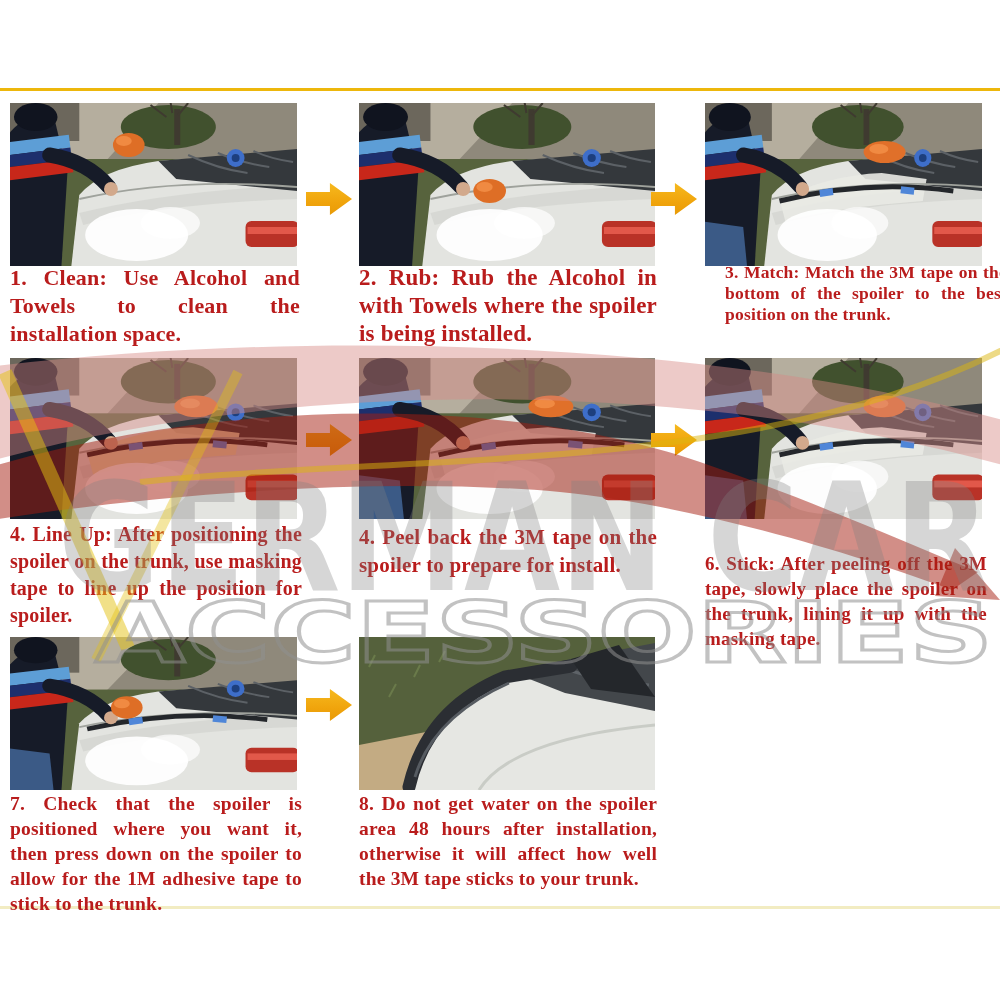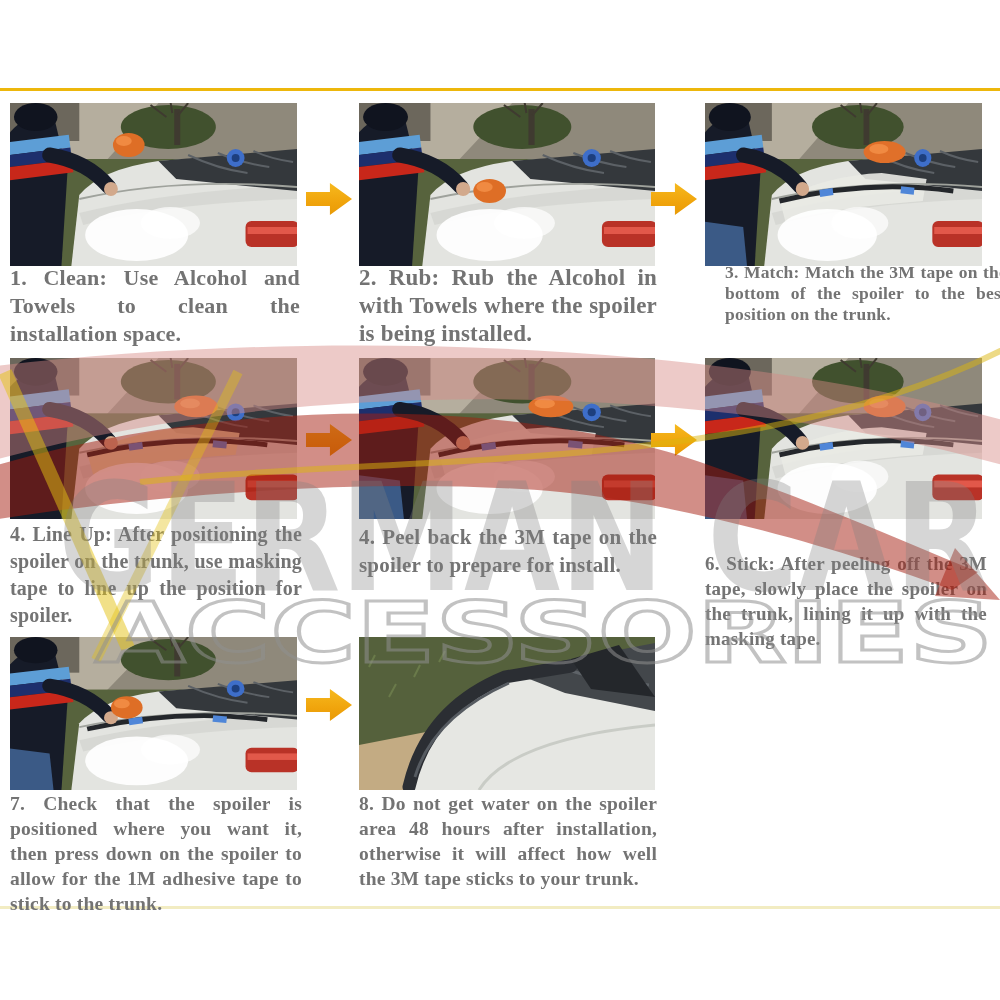--- a/index.html
+++ b/index.html
@@ -3,21 +3,21 @@
 <meta charset="utf-8">
 <style>
   html,body{margin:0;padding:0;background:#ffffff;}
   .poster{position:relative;width:1000px;height:1000px;background:#ffffff;overflow:hidden;
           font-family:"Liberation Serif", serif;}
   .hline{position:absolute;left:0;width:1000px;}
   .topline{top:88px;height:3px;background:#edb70c;}
   .botline{top:906px;height:3px;background:#f2ecc2;}
   .photo{position:absolute;overflow:hidden;background:#8f897b;}
   .photo svg{display:block;width:100%;height:100%;}
-  .caption{position:absolute;color:#737373;font-weight:bold;text-align:justify;
+  .caption{position:absolute;color:#b91c1c;font-weight:bold;text-align:justify;
            text-align-last:left;letter-spacing:.2px;}
   .arrow{position:absolute;width:46px;height:32px;
          background:linear-gradient(180deg,#f6b91e 0%,#f0a40c 60%,#e89a06 100%);
          clip-path:polygon(0 28%,52% 28%,52% 0,100% 50%,52% 100%,52% 72%,0 72%);}
   .watermark{position:absolute;left:0;top:0;width:1000px;height:1000px;pointer-events:none;z-index:50;}
 </style>
 </head>
 <body>
 
 <div class="poster">

